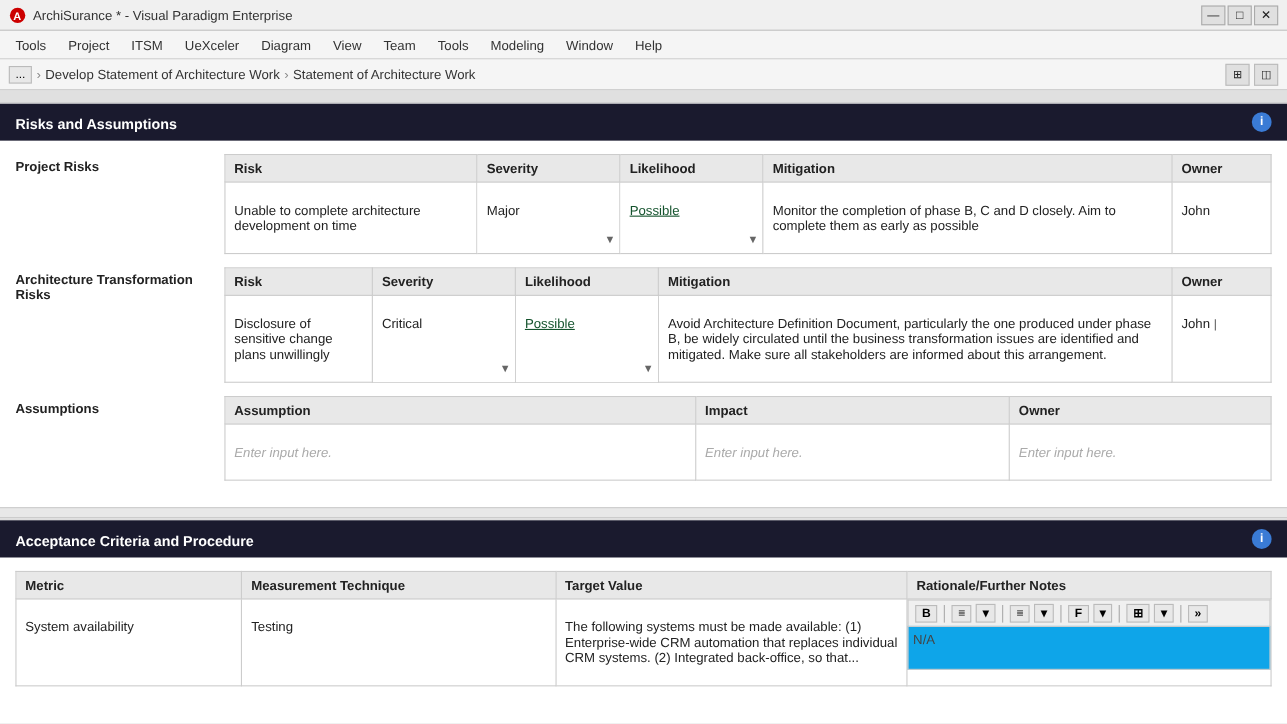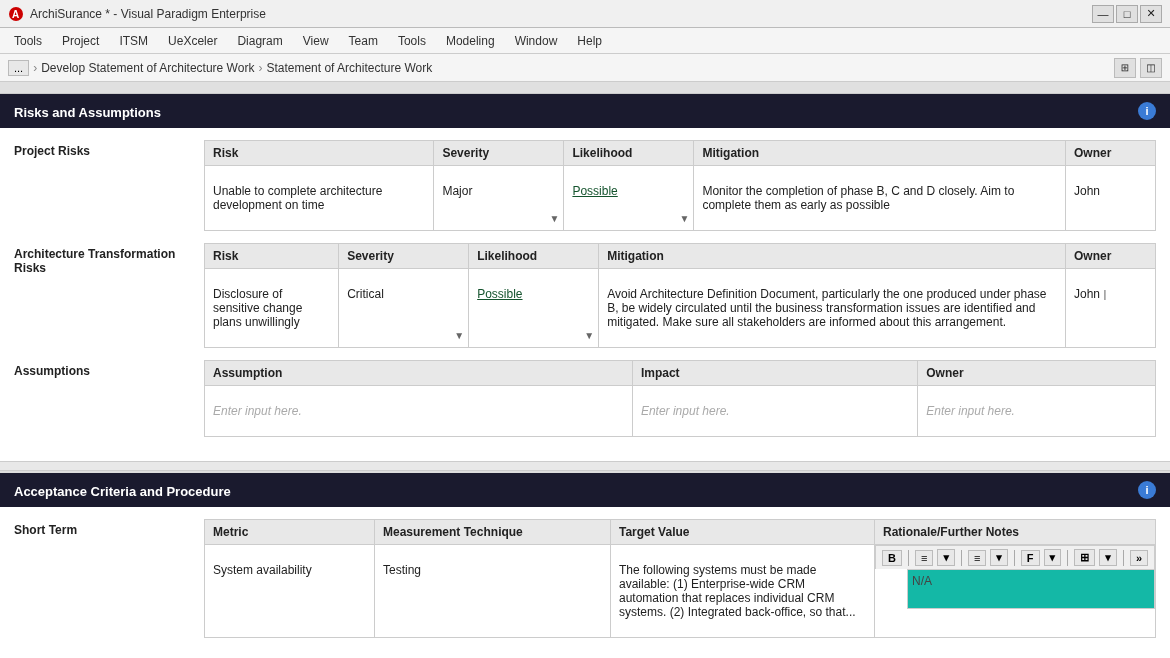--- a/index.html
+++ b/index.html
@@ -134,21 +134,21 @@
     .toolbar-btn {
       background: #e8e8e8;
       border: 1px solid #bbb;
       padding: 1px 5px;
       font-size: 11px;
       cursor: pointer;
       font-weight: bold;
     }
     .toolbar-separator { width: 1px; height: 16px; background: #aaa; margin: 0 2px; }
 
-    .editor-cell { min-height: 40px; border: 1px solid #ccc; padding: 4px; font-size: 12px; background: #14b8a6; margin-left: 32px; }
+    .editor-cell { min-height: 40px; border: 1px solid #ccc; padding: 4px; font-size: 12px; background: #0ea5e9; }
     .n-a-text { font-size: 12px; color: #444; }
 
     
     .section-divider { height: 10px; background: #e8e8e8; border-top: 1px solid #ccc; border-bottom: 1px solid #ccc; }
   </style>
 </head>
 <body>
 
 <div class="title-bar">
   <div class="title-bar-icon">
@@ -302,21 +302,20 @@
 
   <div class="section-divider"></div>
 
   <div class="acceptance-section">
     <div class="section-header">
       <span>Acceptance Criteria and Procedure</span>
       <div class="section-header-icon">i</div>
     </div>
     <div class="acceptance-body">
       <div class="short-term-row">
-        <div class="short-term-label">Short Term</div>
         <div class="short-term-table-wrap">
           <table class="data-table">
             <thead>
               <tr>
                 <th style="width:18%">Metric</th>
                 <th style="width:25%">Measurement Technique</th>
                 <th style="width:28%">Target Value</th>
                 <th>Rationale/Further Notes</th>
               </tr>
             </thead>

